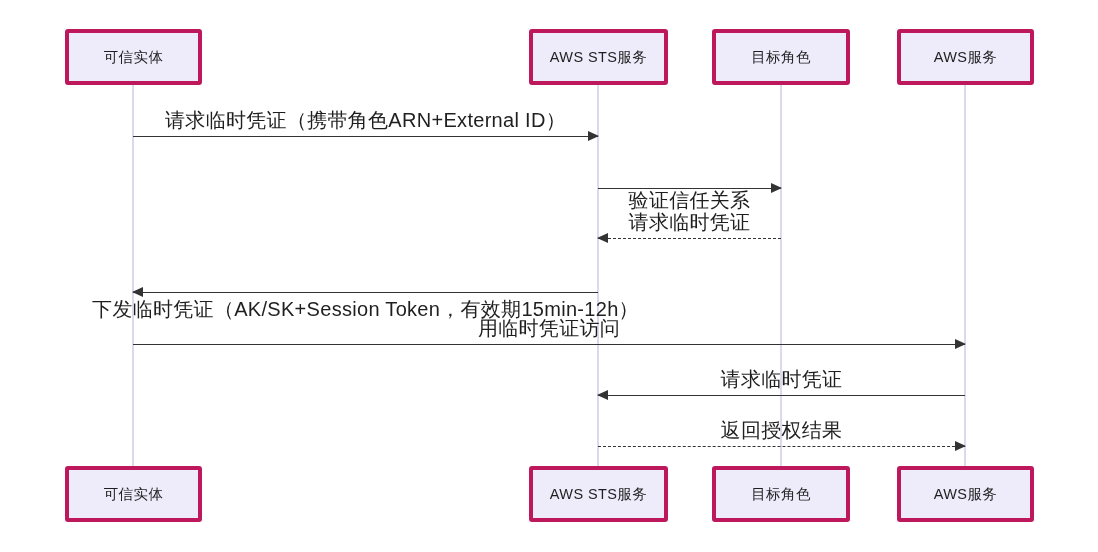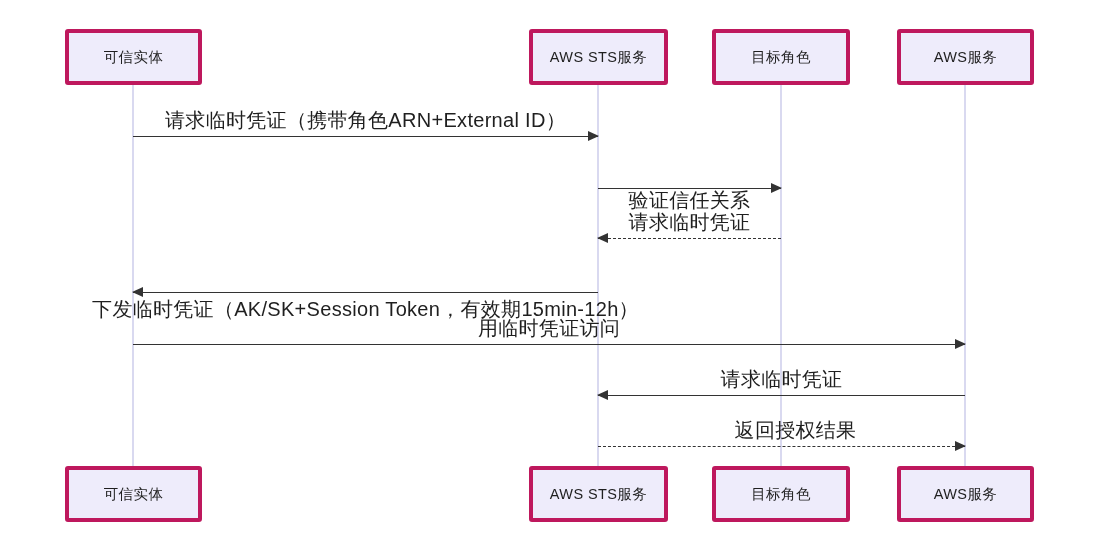--- a/index.html
+++ b/index.html
@@ -154,16 +154,16 @@
         <div class="msg-label" style="left: 416px;">用临时凭证访问</div>
       </div>
       <div class="message" style="left: 598px; top: 395px; width: 367px;">
         <div class="msg-line" style="width: 367px;"></div>
         <div class="msg-arrow left"></div>
         <div class="msg-label" style="left: 183.5px;">请求临时凭证</div>
       </div>
       <div class="message" style="left: 598px; top: 446px; width: 367px;">
         <div class="msg-line dashed" style="width: 367px;"></div>
         <div class="msg-arrow right"></div>
-        <div class="msg-label" style="left: 183.5px; margin-left: 14px;">返回授权结果</div>
+        <div class="msg-label" style="left: 183.5px;">返回授权结果</div>
       </div>
     </div>
 </div>
 
 </body></html>

